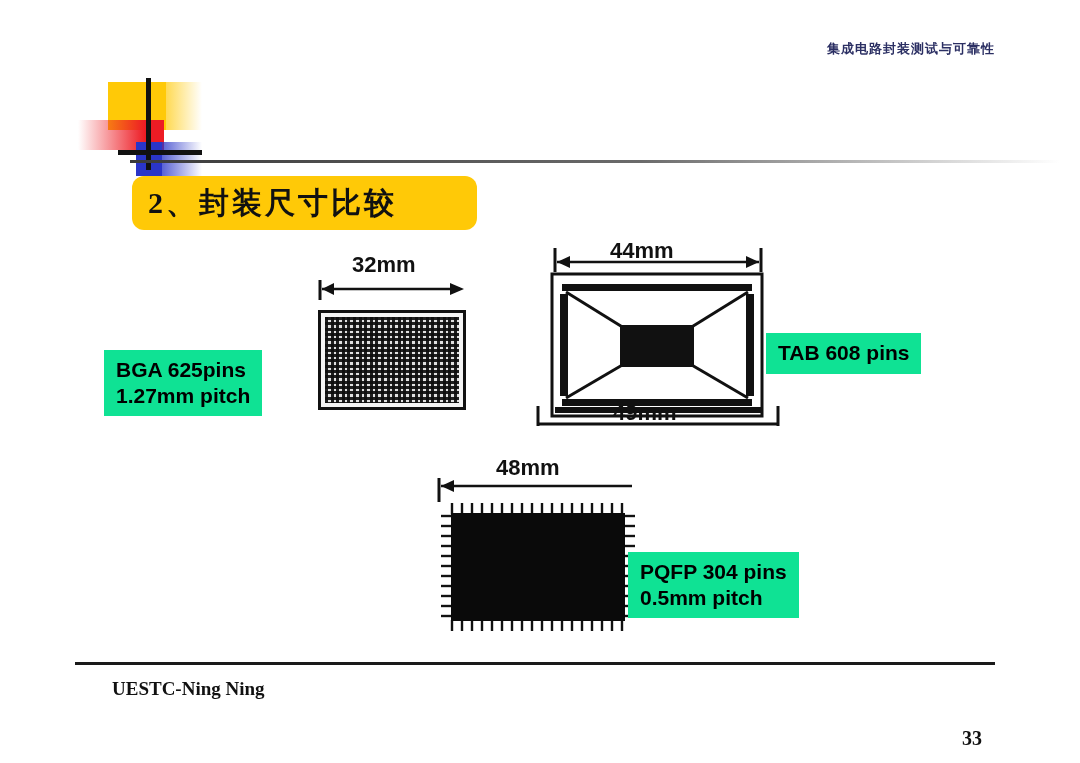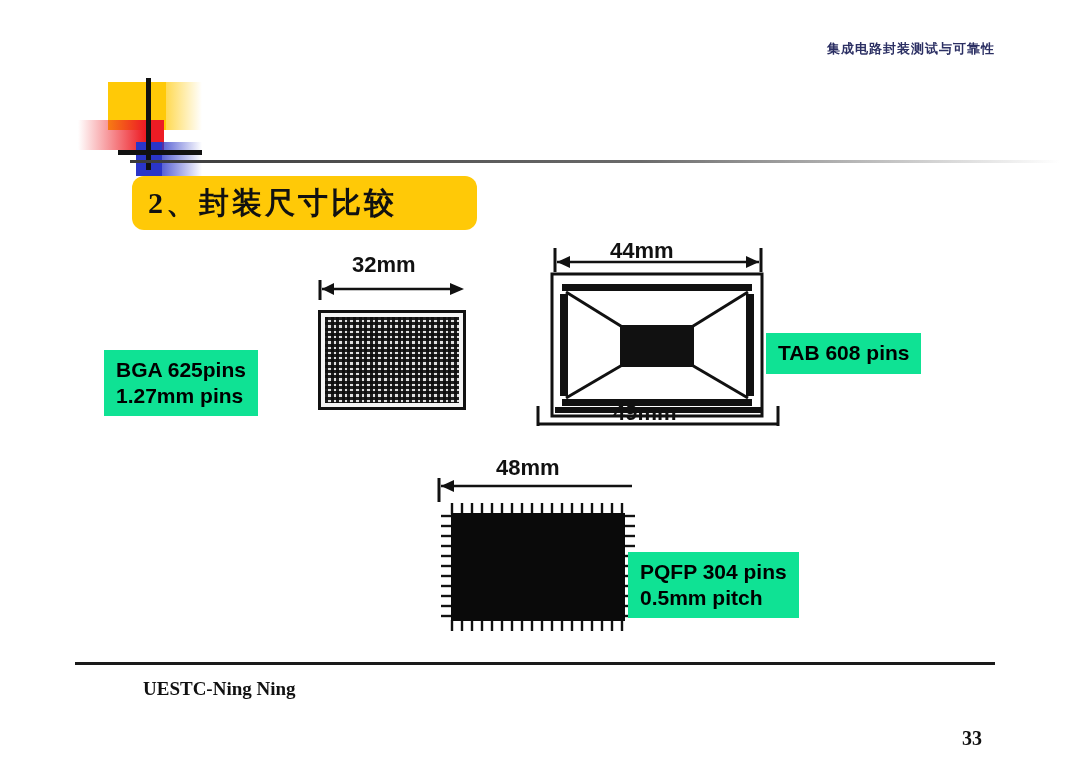--- a/index.html
+++ b/index.html
@@ -135,21 +135,21 @@
   
   #pqfp-pkg{left:438px;top:500px;width:200px;height:134px;}
 
   .footer-rule{
     position:absolute;left:75px;top:662px;width:920px;height:3px;
     background:#1a1a1a;
   }
   .footer-left{
     position:absolute;left:112px;top:678px;
     font-family:"Liberation Serif", serif;
-    font-size:19px;font-weight:700;color:#111;margin-left:31px;
+    font-size:19px;font-weight:700;color:#111;
   }
   .footer-page{
     position:absolute;right:98px;top:682px;
     font-family:"Liberation Serif", serif;
     font-size:20px;font-weight:700;color:#111;margin-top:45px;
   }
 </style>
 </head>
 <body>
 
@@ -183,21 +183,21 @@
   </svg>
 
   <div class="pkg" id="bga-pkg">
     <div class="body">
       <div class="balls"></div>
     </div>
   </div>
 
   <div class="green-box" id="bga-label">
     <div>BGA 625pins</div>
-    <div>1.27mm pins</div>
+    <div>1.27mm pitch</div>
   </div>
 
   <div class="dim-label" id="dim-44">44mm</div>
 
   <svg class="dim-svg" id="svg-44" width="215" height="26">
     <line x1="3" y1="0" x2="3" y2="24" stroke="#111" stroke-width="3"></line>
     <line x1="209" y1="0" x2="209" y2="24" stroke="#111" stroke-width="3"></line>
     <line x1="5" y1="14" x2="207" y2="14" stroke="#111" stroke-width="2.5"></line>
     <polygon points="5,14 18,8 18,20" fill="#111"></polygon>
     <polygon points="207,14 194,8 194,20" fill="#111"></polygon>

